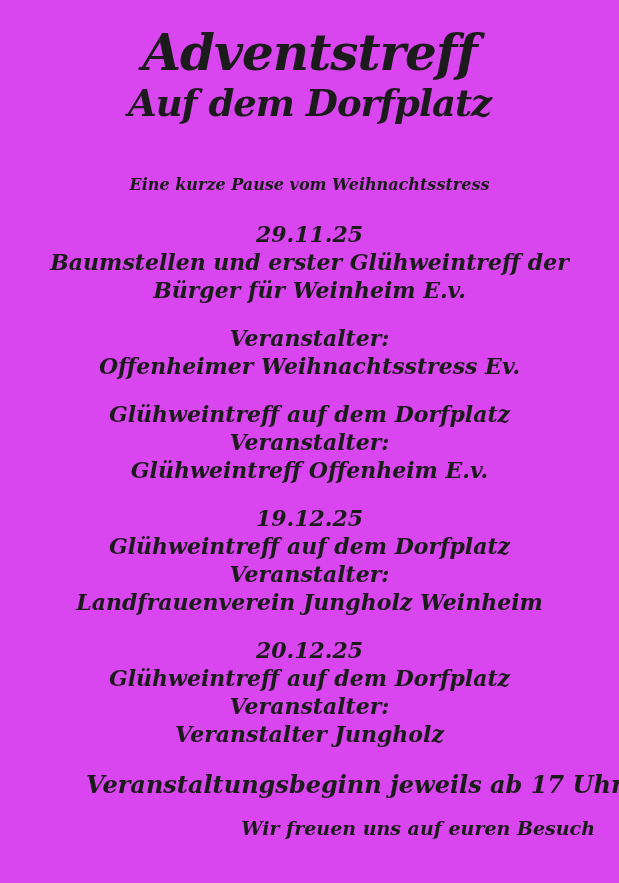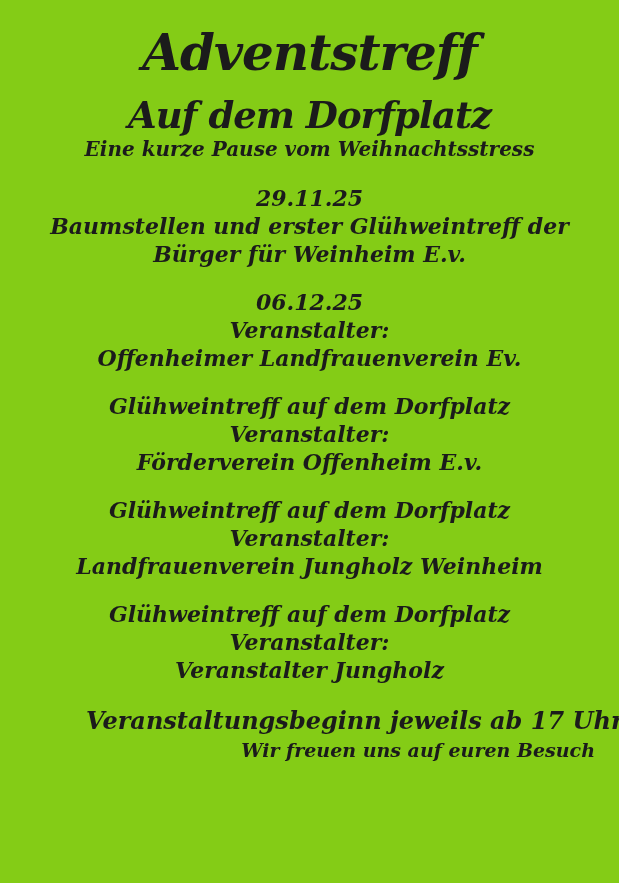--- a/index.html
+++ b/index.html
@@ -28,26 +28,26 @@
     font-size: 50px;
     line-height: 62px;
     letter-spacing: -1px;
     white-space: nowrap;
   }
   .subtitle {
     font-size: 37px;
     line-height: 38px;
     letter-spacing: -1px;
     white-space: nowrap;
-    margin-top: 12px;
   }
   .tagline {
-    font-size: 20px;
+    font-size: 16px;
     line-height: 30px;
     white-space: nowrap;
+    margin-top: 48px;
   }
   .events {
     text-align: center;
   }
   .event {
     margin-top: 20px;
   }
   .event-date {
     font-size: 22px;
     line-height: 28px;
@@ -59,64 +59,66 @@
   }
   .start-info {
     margin-top: 21px;
     padding-left: 86px;
     text-align: center;
     font-size: 24px;
     line-height: 32px;
     white-space: nowrap;
   }
   .closing {
+    margin-top: 14px;
     padding-right: 24px;
     text-align: right;
     font-size: 19px;
     line-height: 26px;
     white-space: nowrap;
   }
 </style>
 </head>
 <body>
 
-<div class="page" style="background: #84cc16; color: rgb(27, 27, 27);">
+<div class="page" style="background: #d946ef; color: rgb(27, 27, 27);">
 
   <div class="header">
     <div class="title">Adventstreff</div>
     <div class="subtitle">Auf dem Dorfplatz</div>
     <div class="tagline">Eine kurze Pause vom Weihnachtsstress</div>
   </div>
 
   <div class="events">
     <div class="event">
       <div class="event-date">29.11.25</div>
     <div class="event-line">Baumstellen und erster Glühweintreff der</div>
         <div class="event-line">Bürger für Weinheim E.v.</div>
       </div>
 
     <div class="event">
-      <div class="event-date">06.12.25</div>
         <div class="event-line">Veranstalter:</div>
-        <div class="event-line">Offenheimer Landfrauenverein Ev.</div>
+        <div class="event-line">Offenheimer Weihnachtsstress Ev.</div>
       </div>
 
     <div class="event">
     <div class="event-line">Glühweintreff auf dem Dorfplatz</div>
         <div class="event-line">Veranstalter:</div>
-        <div class="event-line">Förderverein Offenheim E.v.</div>
+        <div class="event-line">Glühweintreff Offenheim E.v.</div>
       </div>
 
     <div class="event">
+      <div class="event-date">19.12.25</div>
     <div class="event-line">Glühweintreff auf dem Dorfplatz</div>
         <div class="event-line">Veranstalter:</div>
         <div class="event-line">Landfrauenverein Jungholz Weinheim</div>
       </div>
 
     <div class="event">
+      <div class="event-date">20.12.25</div>
     <div class="event-line">Glühweintreff auf dem Dorfplatz</div>
         <div class="event-line">Veranstalter:</div>
         <div class="event-line">Veranstalter Jungholz</div>
       </div>
   </div>
 
   <div class="start-info">Veranstaltungsbeginn jeweils ab 17 Uhr</div>
 
   <div class="closing">Wir freuen uns auf euren Besuch</div>
 

